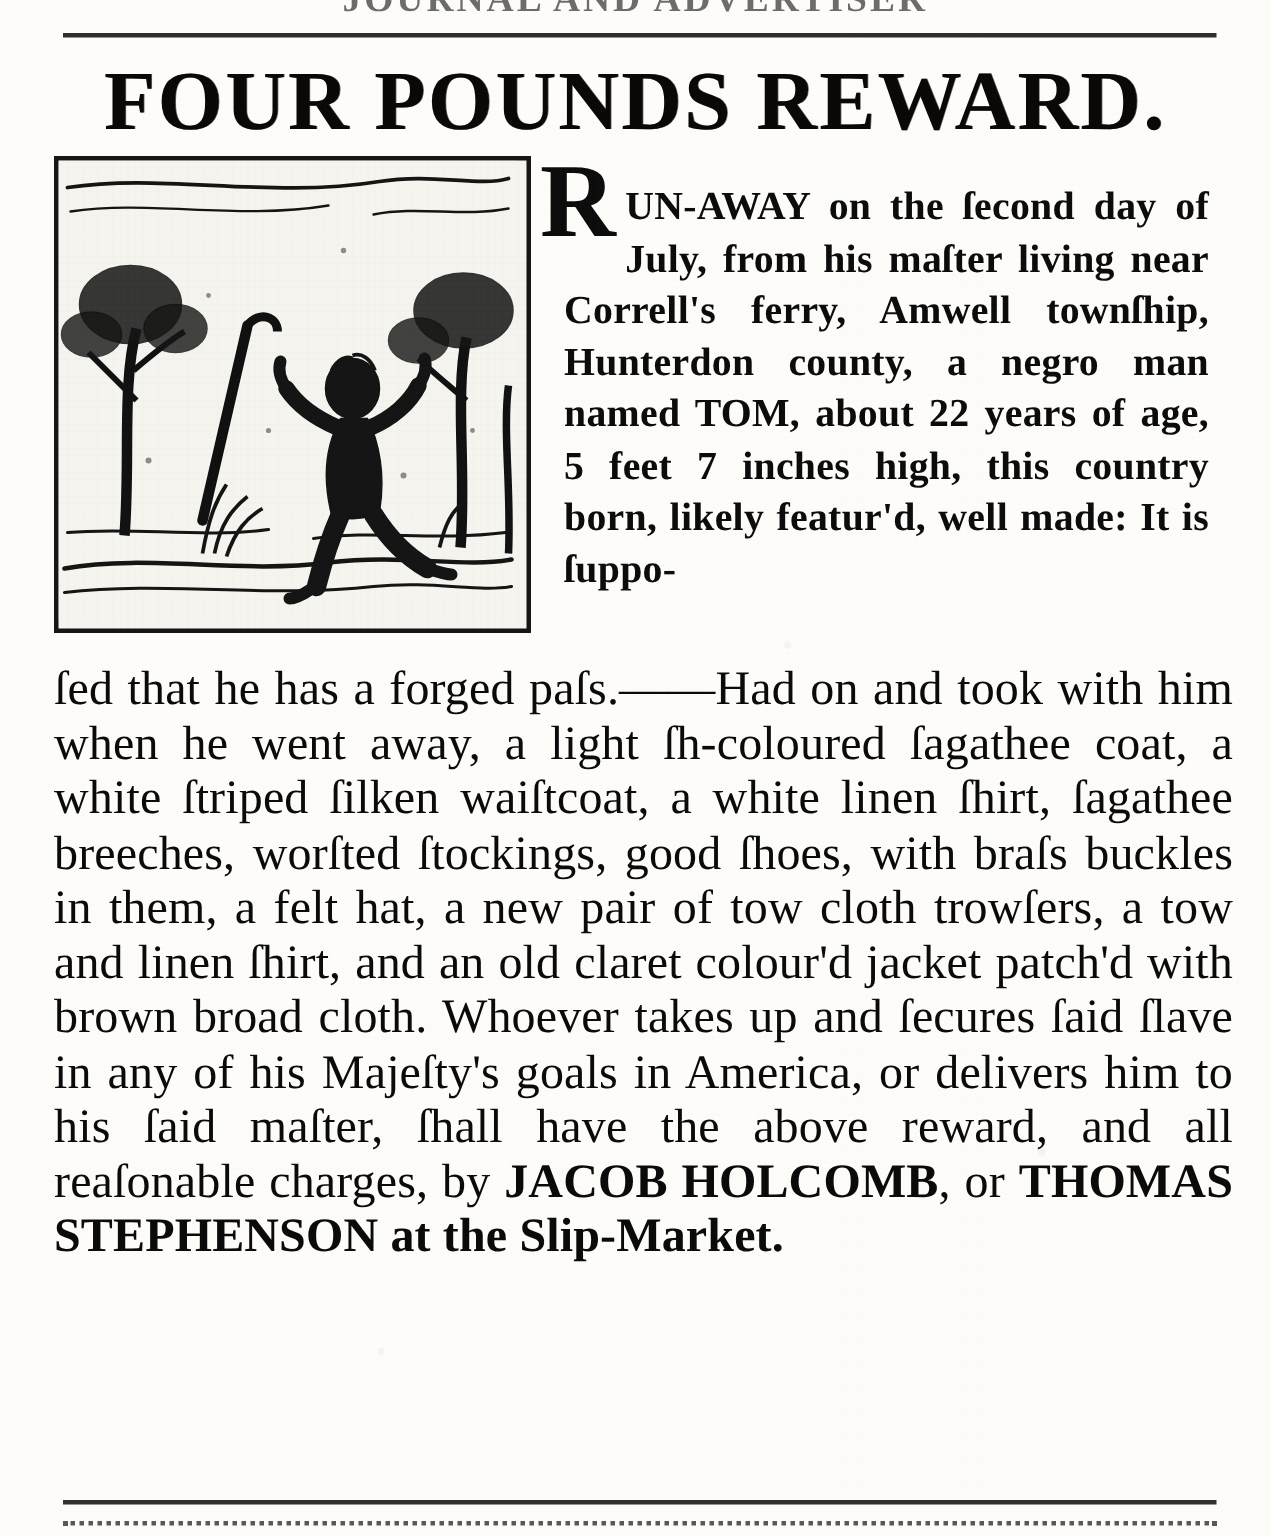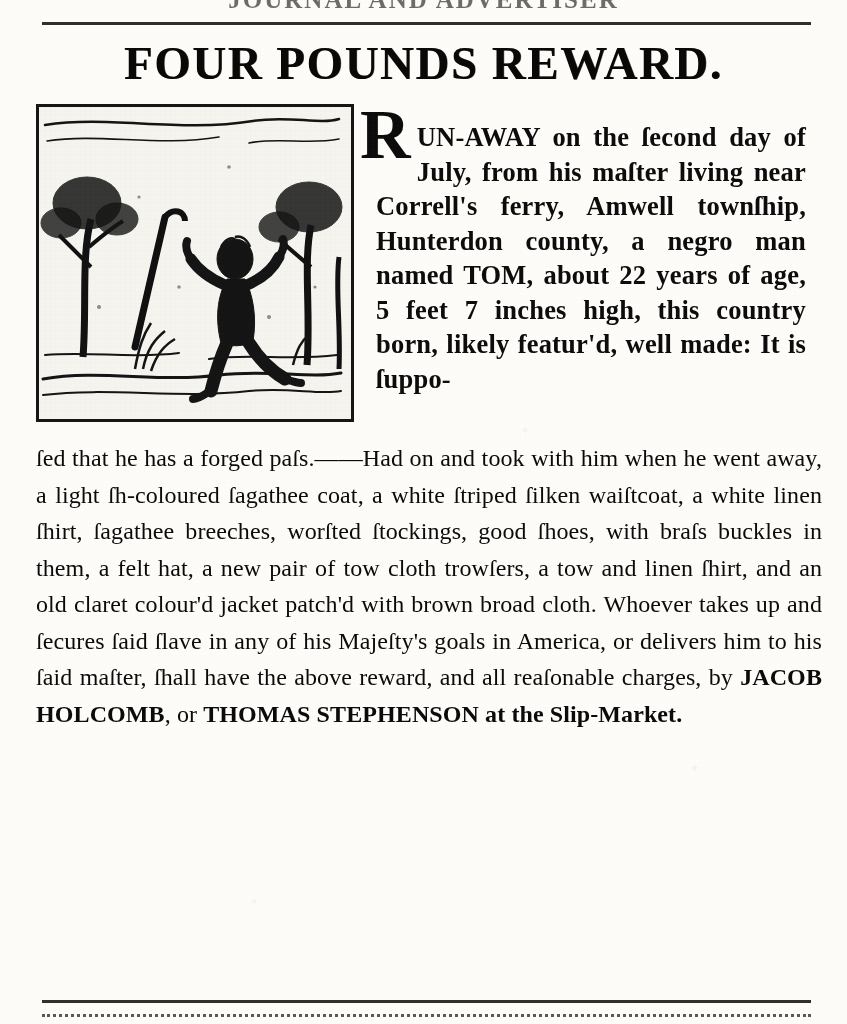--- a/index.html
+++ b/index.html
@@ -61,21 +61,21 @@
   .rule-bottom2 { top: 1014px; border-top: 2px dotted #2b2b2b; opacity: .55;}
 
   .headline {
     position: absolute;
     top: 36px;
     left: 0;
     width: 847px;
     text-align: center;
     font-family: "Liberation Serif", serif;
     font-weight: bold;
-    font-size: 47px;
+    font-size: 56px;
     letter-spacing: 1.5px;
     color: #100f0d;
     text-shadow: 0.5px 0 0 rgba(0,0,0,0.55);
   }
 
   .cut {
     position: absolute;
     top: 104px;
     left: 36px;
     width: 312px;
@@ -105,21 +105,21 @@
     margin-top: 2px;
     font-family: "Liberation Serif", serif;
   }
   .col-right p { margin: 16px; text-align: justify; font-weight: bold; }
 
   .body-text {
     position: absolute;
     top: 440px;
     left: 36px;
     width: 786px;
-    font-size: 24px;
+    font-size: 32px;
     line-height: 36.5px;
     letter-spacing: 0.1px;
     text-align: justify;
     color: #111111;
   }
   .body-text p { margin: 0; }
   .bold { font-weight: bold; }
 
   .footnum {
     position: absolute;

